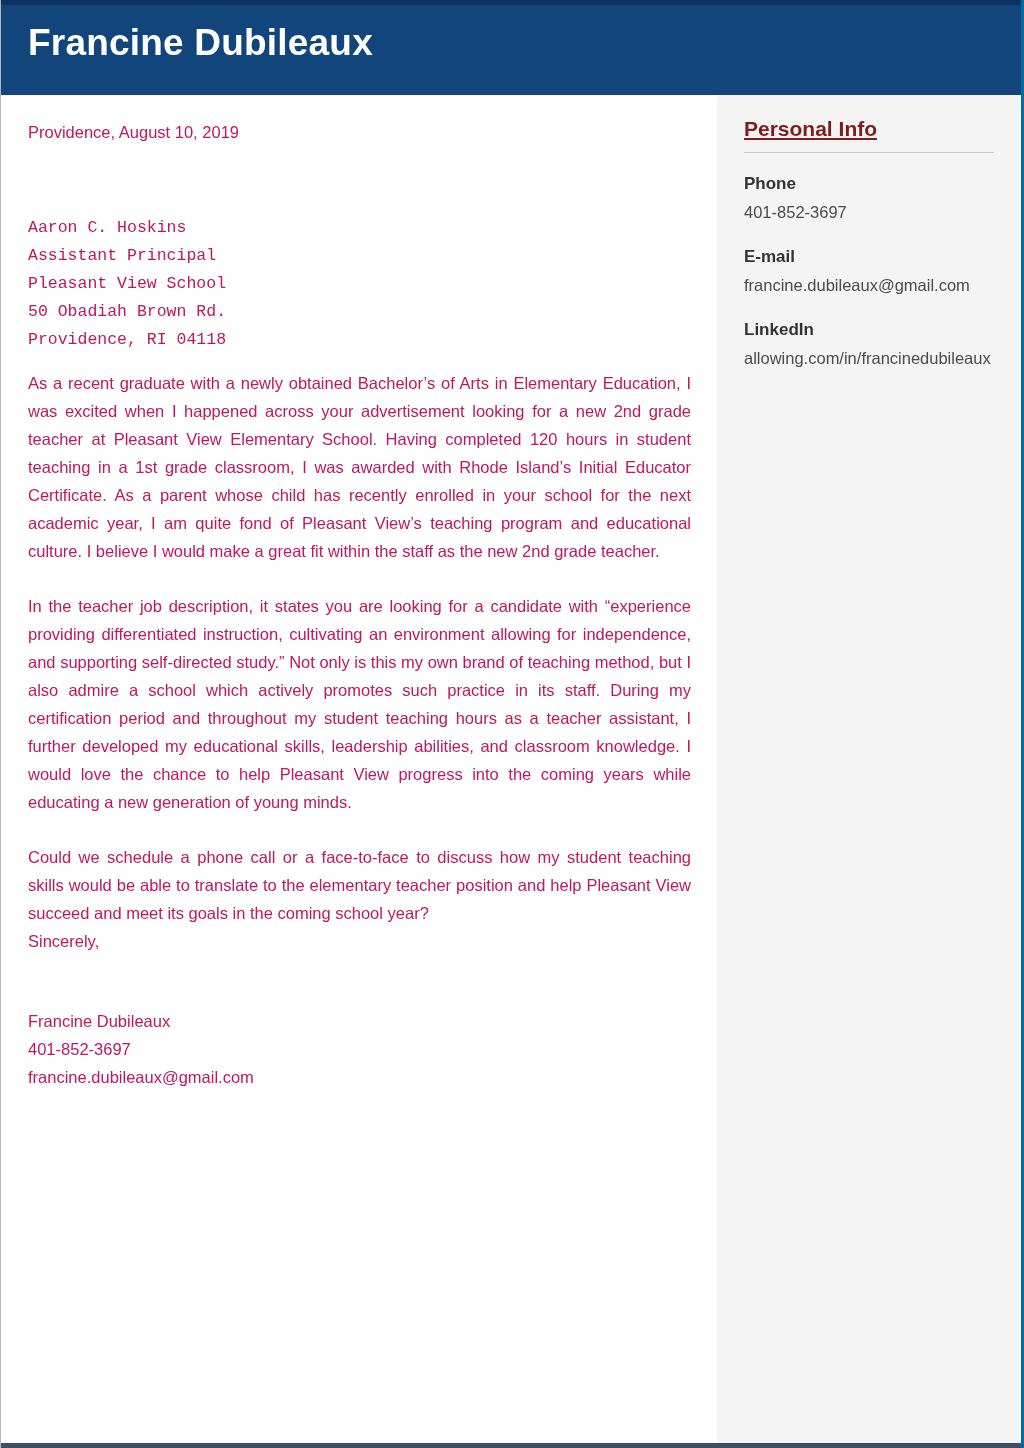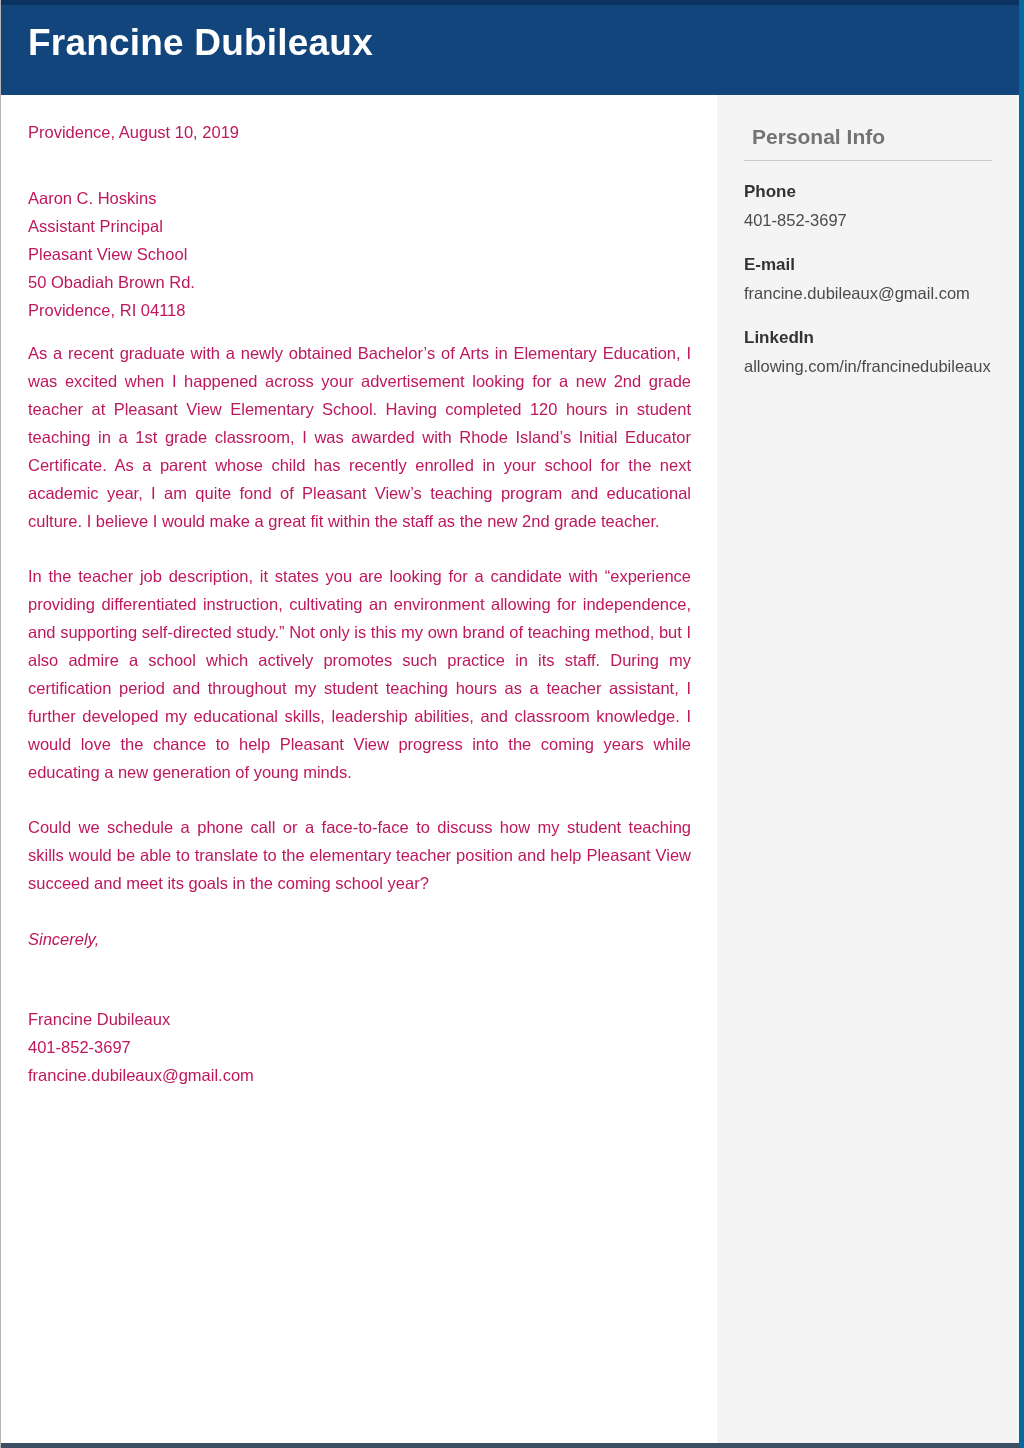--- a/index.html
+++ b/index.html
@@ -8,21 +8,21 @@
     height: 1448px;
     background: #ffffff;
     font-family: "Liberation Sans", sans-serif;
     position: relative;
     overflow: hidden;
   }
   .page {
     position: absolute;
     inset: 0;
     border-left: 1px solid #b5b5b5;
-    border-right: 5px solid #0369a1;
+    border-right: 3px solid #0369a1;
     box-sizing: border-box;
     background: #ffffff;
   }
   
   .header {
     position: absolute;
     top: 0; left: 0; right: 0;
     height: 95px;
     background: #11457C;
     border-top: 5px solid #0B3260;
@@ -42,25 +42,26 @@
     position: absolute;
     top: 95px;
     left: 716px;
     right: 0;
     bottom: 5px;
     background: #F4F4F4;
     box-sizing: border-box;
     padding: 21px 27px 0 27px;
   }
   .sidebar h2 {
-    margin: 8px;
-    color: #737373;
+    margin: 0;
+    color: #7f1d1d;
     font-size: 21px;
     font-weight: bold;
     line-height: 26px;
+    text-decoration: underline;
   }
   .sidebar .divider {
     border: none;
     border-top: 1px solid #CBCBCB;
     margin: 10px 0 0 0;
   }
   .info-group { margin-top: 17px; }
   .info-label {
     color: #333333;
     font-weight: bold;
@@ -79,28 +80,28 @@
     left: 0;
     width: 716px;
     bottom: 5px;
     box-sizing: border-box;
     padding: 23px 26px 0 27px;
     color: #be185d;
     font-size: 16.5px;
     line-height: 28px;
   }
   .date-line { line-height: 28px; }
-  .recipient { margin-top: 38px; }
+  .recipient { margin-top: 68px; font-family: Liberation Mono, monospace; }
   .recipient div { line-height: 28px; }
   .content p.body-par {
     margin: 27px 0 0 0;
     text-align: justify;
   }
   .content p.first-par { margin-top: 15px; }
-  .closing { margin-top: 28px; line-height: 28px; font-style: italic; }
+  .closing { line-height: 28px; }
   .signature { margin-top: 52px; }
   .signature div { line-height: 28px; }
   
   .footer-bar {
     position: absolute;
     left: 0; right: 0; bottom: 0;
     height: 5px;
     background: #3D4F63;
   }
 </style>

